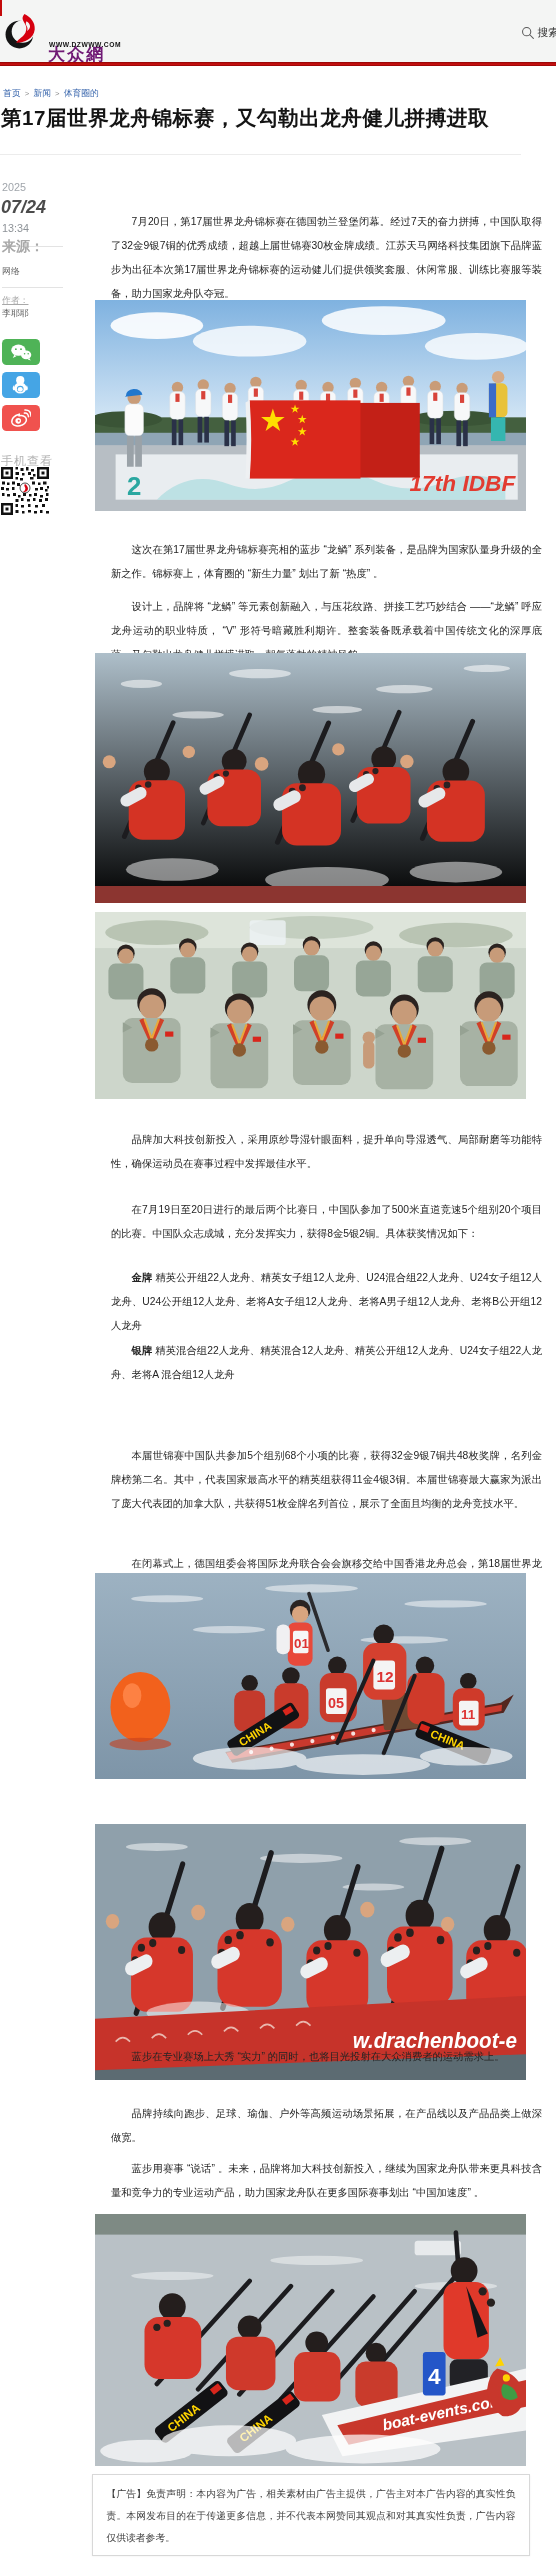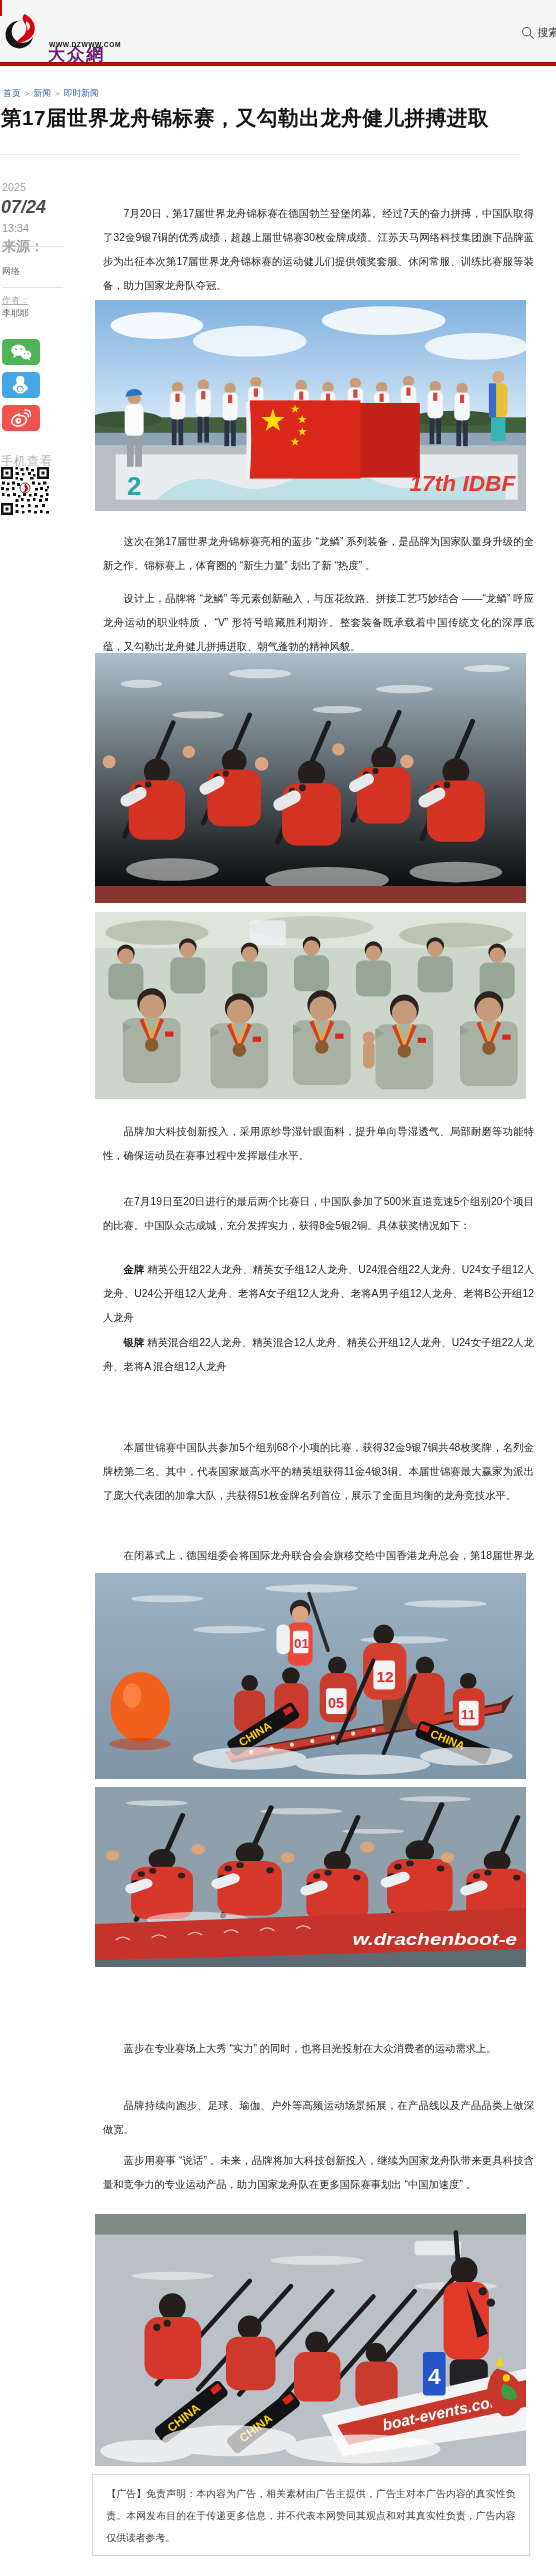--- a/index.html
+++ b/index.html
@@ -35,21 +35,21 @@
   .auth-label{position:absolute;left:2.1px;top:295px;font-size:8.8px;color:#a8a8a8;text-decoration:underline;}
   .auth-value{position:absolute;left:2.1px;top:308px;font-size:8.8px;color:#666;}
   .share-btn{position:absolute;left:1.5px;width:38px;height:26px;border-radius:4.6px;display:flex;
              align-items:center;justify-content:center;cursor:pointer;}
   .share-wechat{top:339px;background:#4fb357;}
   .share-qq{top:372px;background:#45a5e5;}
   .share-weibo{top:405px;background:#f0524e;}
   .mobile-label{position:absolute;left:1px;top:453px;font-size:12px;color:#b3b3b3;letter-spacing:1px;}
   .qr{position:absolute;left:0;top:466px;width:50px;height:50px;}
   
-  .para{position:absolute;left:95px;width:431px;margin:8px;font-size:10.3px;line-height:24px;color:#242424;
+  .para{position:absolute;left:95px;width:431px;margin:16px;font-size:10.3px;line-height:24px;color:#242424;
         text-align:justify;text-indent:2em;}
   .para b{font-weight:700;}
   .photo{position:absolute;left:95px;width:431px;overflow:hidden;background:#dfe5e9;}
   .photo svg{display:block;width:100%;height:100%;}
   
   .disclaimer{position:absolute;left:92px;top:2474px;width:438px;height:82px;box-sizing:border-box;
               border:0.5px solid #d8d8d8;box-shadow:0 0.5px 2.1px rgba(0,0,0,.07);padding:7.7px 13.4px;
               font-size:9.8px;line-height:22px;color:#3f3f3f;text-align:justify;}
 </style>
 </head>
@@ -73,21 +73,21 @@
         <circle cx="11" cy="11" r="8" fill="none" stroke="#5a5a5a" stroke-width="2"></circle>
         <line x1="17" y1="17" x2="24" y2="24" stroke="#5a5a5a" stroke-width="2" stroke-linecap="round"></line>
       </svg>
       <span class="search-label">搜索</span>
     </div>
   </header>
   <div class="red-bar"></div>
   <div class="edge-accent"></div>
 
   <nav class="breadcrumb">
-    <a>首页</a><span class="crumb-sep">&gt;</span><a>新闻</a><span class="crumb-sep">&gt;</span><a>即时新闻</a>
+    <a>首页</a><span class="crumb-sep">&gt;</span><a>新闻</a><span class="crumb-sep">&gt;</span><a>体育圈的</a>
   </nav>
   <h1 class="page-title">第17届世界龙舟锦标赛，又勾勒出龙舟健儿拼搏进取</h1>
   <div class="title-divider"></div>
 
   <div class="meta-year">2025</div>
   <div class="meta-date">07/24</div>
   <div class="meta-time">13:34</div>
   <div class="side-hr1"></div>
   <div class="src-label">来源：</div>
   <div class="src-value">网络</div>
@@ -449,21 +449,21 @@
         <line x1="620" y1="200" x2="560" y2="350" stroke="#1c1c1f" stroke-width="8" stroke-linecap="round"></line>
       </g>
       <g opacity=".65" fill="#fff">
         <ellipse cx="300" cy="360" rx="110" ry="22"></ellipse>
           <ellipse cx="520" cy="372" rx="130" ry="20"></ellipse>
           <ellipse cx="720" cy="356" rx="90" ry="18"></ellipse>
       </g>
     </svg>
   </div>
 
-  <div class="photo" style="top:1787px;height:180px">
+  <div class="photo" style="top:1824px;height:256px">
     <svg viewBox="0 0 836 447" preserveAspectRatio="none">
       <defs>
         <g id="rower5">
           <line x1="40" y1="-110" x2="-50" y2="150" stroke="#1c1c1f" stroke-width="10" stroke-linecap="round"></line>
           <circle cx="0" cy="0" r="26" fill="#241e1d"></circle>
           <rect x="-60" y="18" width="120" height="130" rx="30" fill="#d6372b"></rect>
           <circle cx="-40" cy="36" r="7" fill="#27211f"></circle>
             <circle cx="-18" cy="28" r="7" fill="#27211f"></circle>
           <circle cx="-52" cy="58" r="7" fill="#27211f"></circle>
             <circle cx="38" cy="40" r="7" fill="#27211f"></circle>

